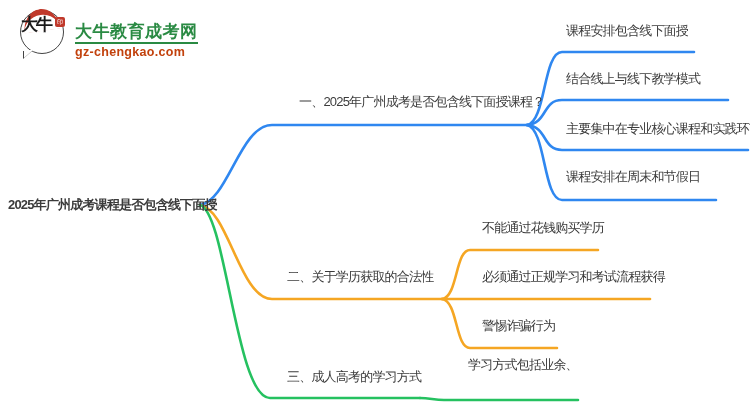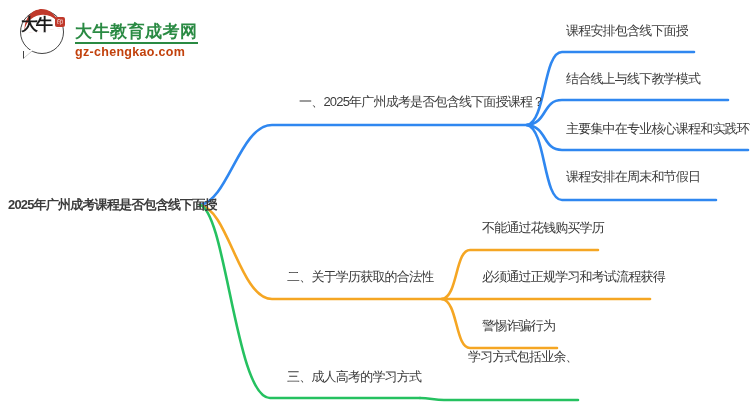--- a/index.html
+++ b/index.html
@@ -94,15 +94,15 @@
   <div class="node" style="left:566px;top:70px;text-align:center;">结合线上与线下教学模式</div>
   <div class="node" style="left:566px;top:120px;">主要集中在专业核心课程和实践环节</div>
   <div class="node" style="left:566px;top:168px;">课程安排在周末和节假日</div>
 
   <div class="node" style="left:287px;top:268px;">二、关于学历获取的合法性</div>
   <div class="node" style="left:482px;top:219px;">不能通过花钱购买学历</div>
   <div class="node" style="left:482px;top:268px;">必须通过正规学习和考试流程获得</div>
   <div class="node" style="left:482px;top:317px;">警惕诈骗行为</div>
 
   <div class="node" style="left:287px;top:368px;">三、成人高考的学习方式</div>
-  <div class="node" style="left:468px;top:348px;">学习方式包括业余、</div>
+  <div class="node" style="left:468px;top:356px;">学习方式包括业余、</div>
 
 </div>
 
 </body></html>

